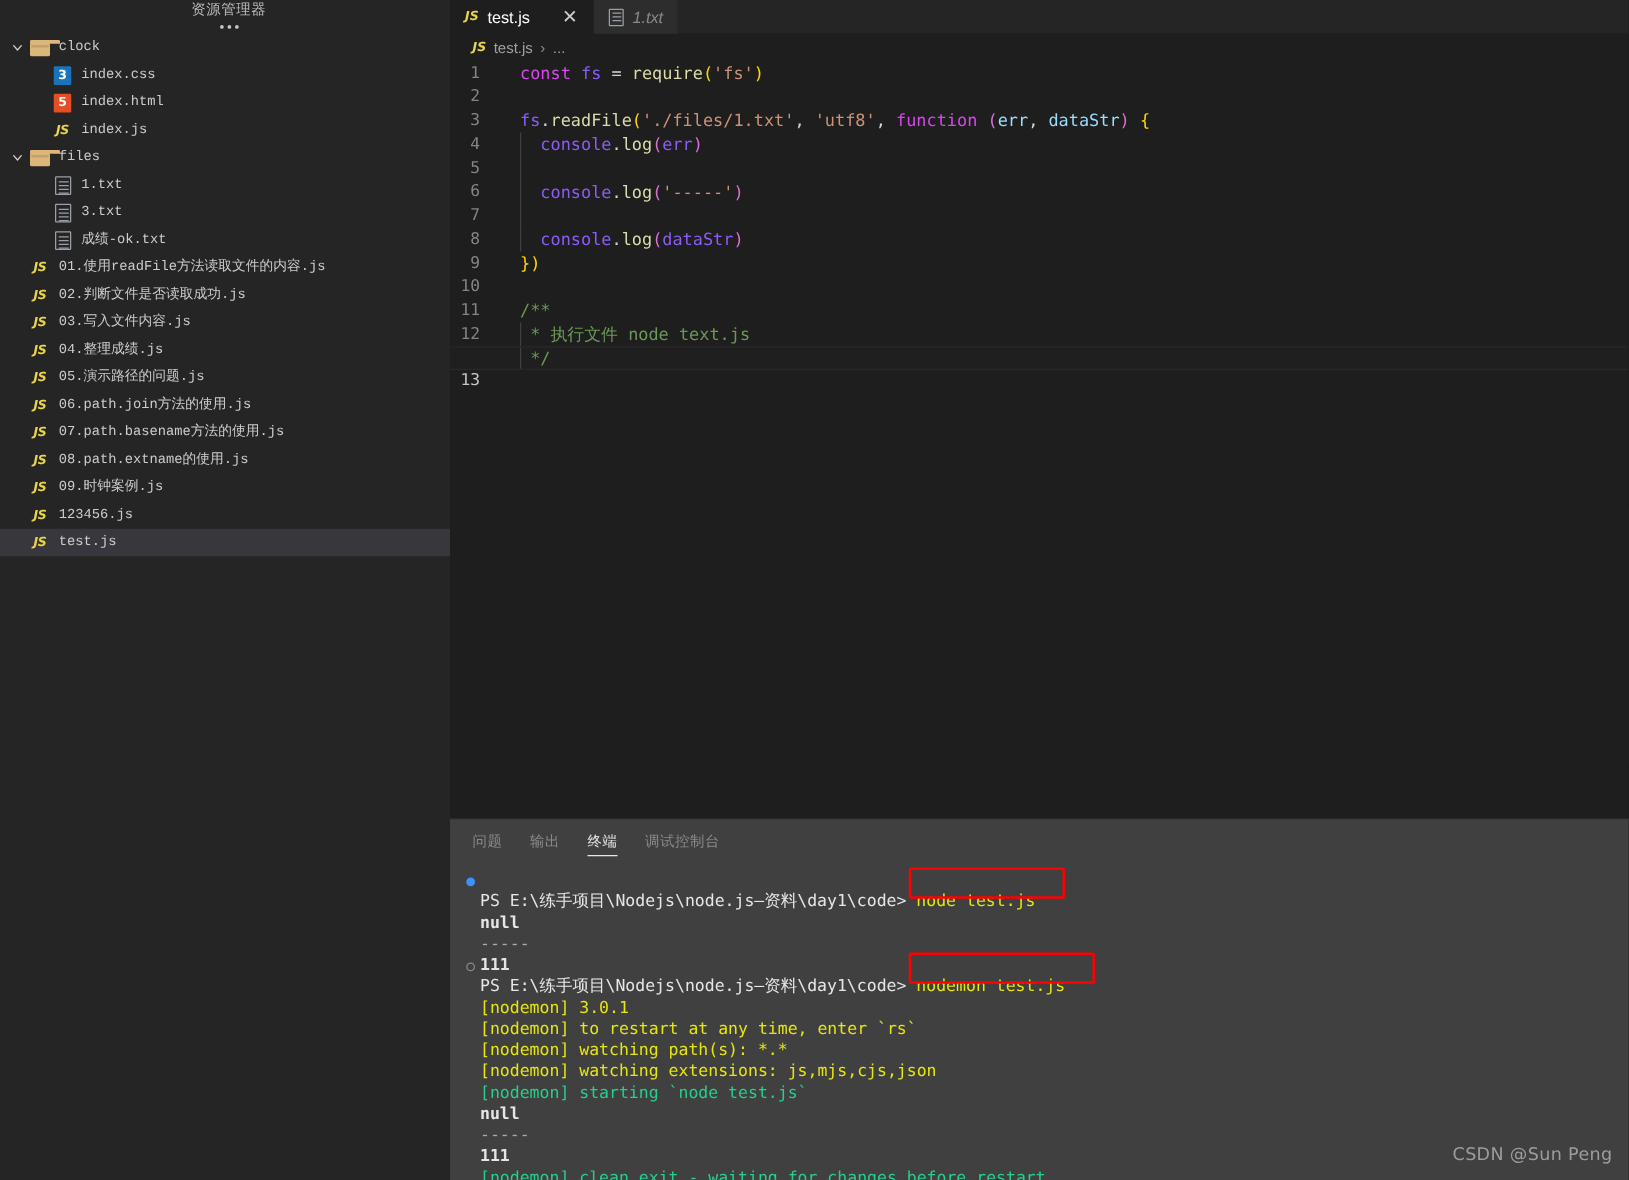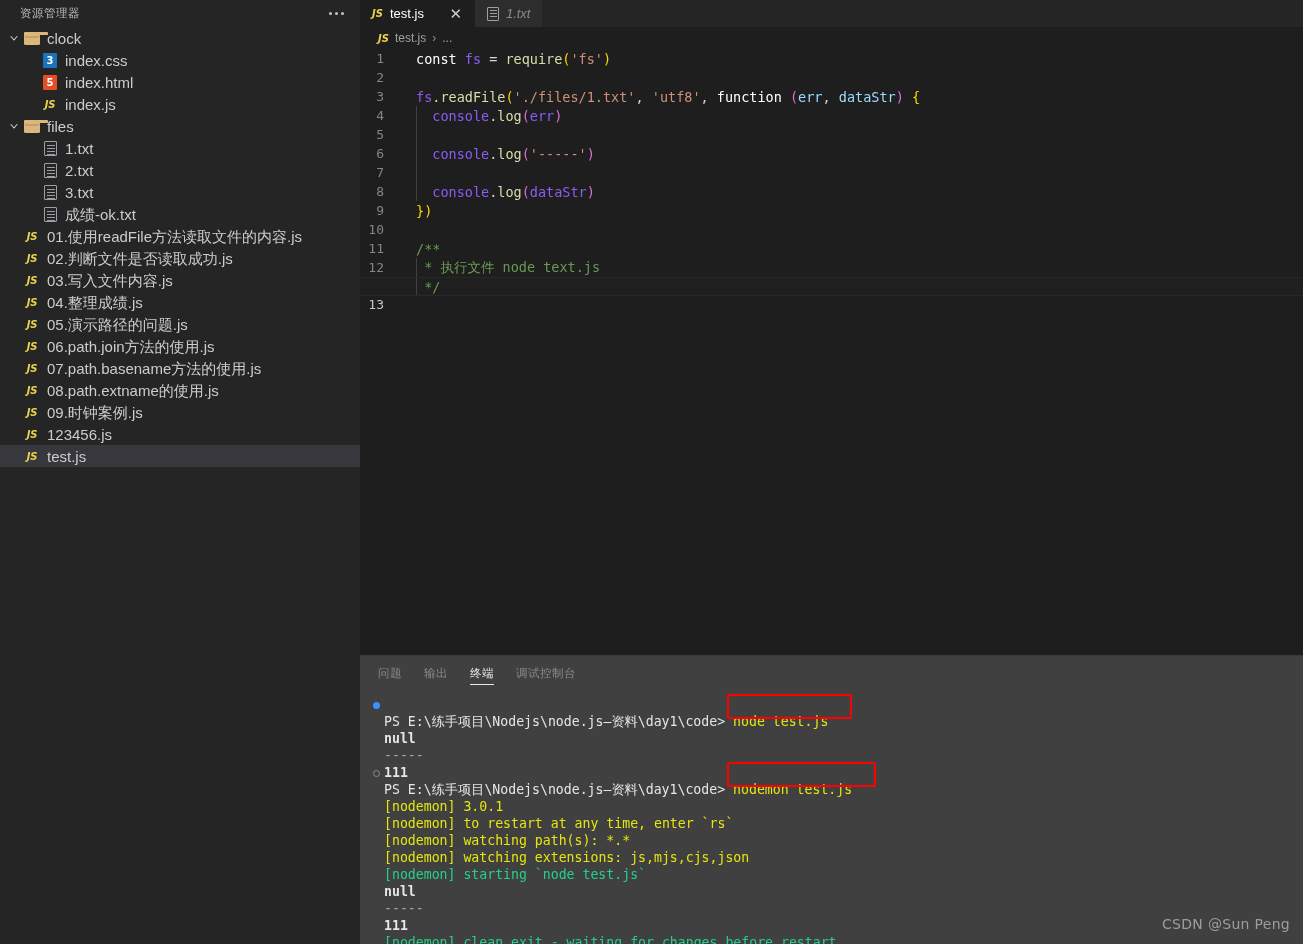--- a/index.html
+++ b/index.html
@@ -11,21 +11,21 @@
   }
   #app { position: relative; width: 1303px; height: 944px; background: #1e1e1e; }
 
   
   #sidebar {
     position: absolute; left: 0; top: 0; width: 360px; height: 944px;
     background: #252526; color: #cccccc; overflow: hidden;
   }
   .sb-header {
     height: 27px; display: flex; align-items: center;
-    padding: 0 14px 0 20px; justify-content: space-between;
+    padding: 0 14px 0 20px; justify-content: space-between; flex-direction: column;
   }
   .sb-title {
     font-size: 11.5px; color: #bbbbbb; letter-spacing: .5px;
     font-family: "DejaVu Sans", "Liberation Sans", sans-serif;
   }
   .sb-dots { display: flex; gap: 3px; align-items: center; padding: 4px 2px; cursor: pointer; }
   .sb-dots i { width: 3px; height: 3px; background: #c5c5c5; border-radius: 50%; display: block; }
 
   .sb-root {
     height: 22px; display: flex; align-items: center; gap: 4px;
@@ -41,21 +41,21 @@
   .row.selected { background: #37373d; }
   .chev {
     width: 16px; height: 16px; flex: 0 0 16px; display: flex;
     align-items: center; justify-content: center; color: #cccccc;
   }
   .chev svg { display: block; }
   .icon-slot {
     width: 20px; flex: 0 0 20px; display: flex;
     align-items: center; justify-content: center; margin-right: 5px;
   }
-  .lbl { font-size: 15px; line-height: 1; }
+  .lbl { font-size: 11px; line-height: 1; font-family: Liberation Mono, monospace; }
 
   
   .ic-folder { width: 16px; height: 13px; position: relative; }
   .ic-folder .tab { position: absolute; left: 0; top: 0; width: 7px; height: 3px;
     background: #dcb67a; border-radius: 1px 1px 0 0; }
   .ic-folder .body { position: absolute; left: 0; top: 2.5px; width: 16px; height: 10.5px;
     background: #dcb67a; border-radius: 1.5px; }
   .ic-folder .body::after { content:""; position:absolute; left:1px; top:1.5px;
     width:14px; height:2px; background:#c4a169; }
 
@@ -112,21 +112,21 @@
   .ln {
     width: 46px; flex: 0 0 46px; text-align: right; padding-right: 22px;
     color: #858585; font-size: 13px;
     font-family: "DejaVu Sans Mono", "Liberation Mono", monospace;
   }
   .code-line.active .ln { color: #c6c6c6; margin-top: 36px; }
   .ctxt { padding-left: 10px; position: relative; }
   .guide { position:absolute; left:56px; top:0; bottom:0; width:1px; background:#404040; }
 
   
-  .t-kw   { color: #ffffff; }
+  .t-kw   { color: #d946ef; }
   .t-var  { color: #8b5cf6; }
   .t-fn   { color: #dcdcaa; }
   .t-str  { color: #ce9178; }
   .t-op   { color: #d4d4d4; }
   .t-punc { color: #ffd700; }
   .t-punc2{ color: #da70d6; }
   .t-cmt  { color: #6a9955; }
   .t-plain{ color: #d4d4d4; }
   .t-param{ color: #9cdcfe; }
 
@@ -242,28 +242,20 @@
           </span>
           <span class="lbl">files</span>
         </div>
         <div class="row">
           <span style="width:24px;flex:0 0 24px"></span>
           <span class="chev"></span>
           <span class="icon-slot">
             <span class="ic-txt"></span>
           </span>
           <span class="lbl">1.txt</span>
-        </div>
-        <div class="row">
-          <span style="width:24px;flex:0 0 24px"></span>
-          <span class="chev"></span>
-          <span class="icon-slot">
-            <span class="ic-txt"></span>
-          </span>
-          <span class="lbl">2.txt</span>
         </div>
         <div class="row">
           <span style="width:24px;flex:0 0 24px"></span>
           <span class="chev"></span>
           <span class="icon-slot">
             <span class="ic-txt"></span>
           </span>
           <span class="lbl">3.txt</span>
         </div>
         <div class="row">

